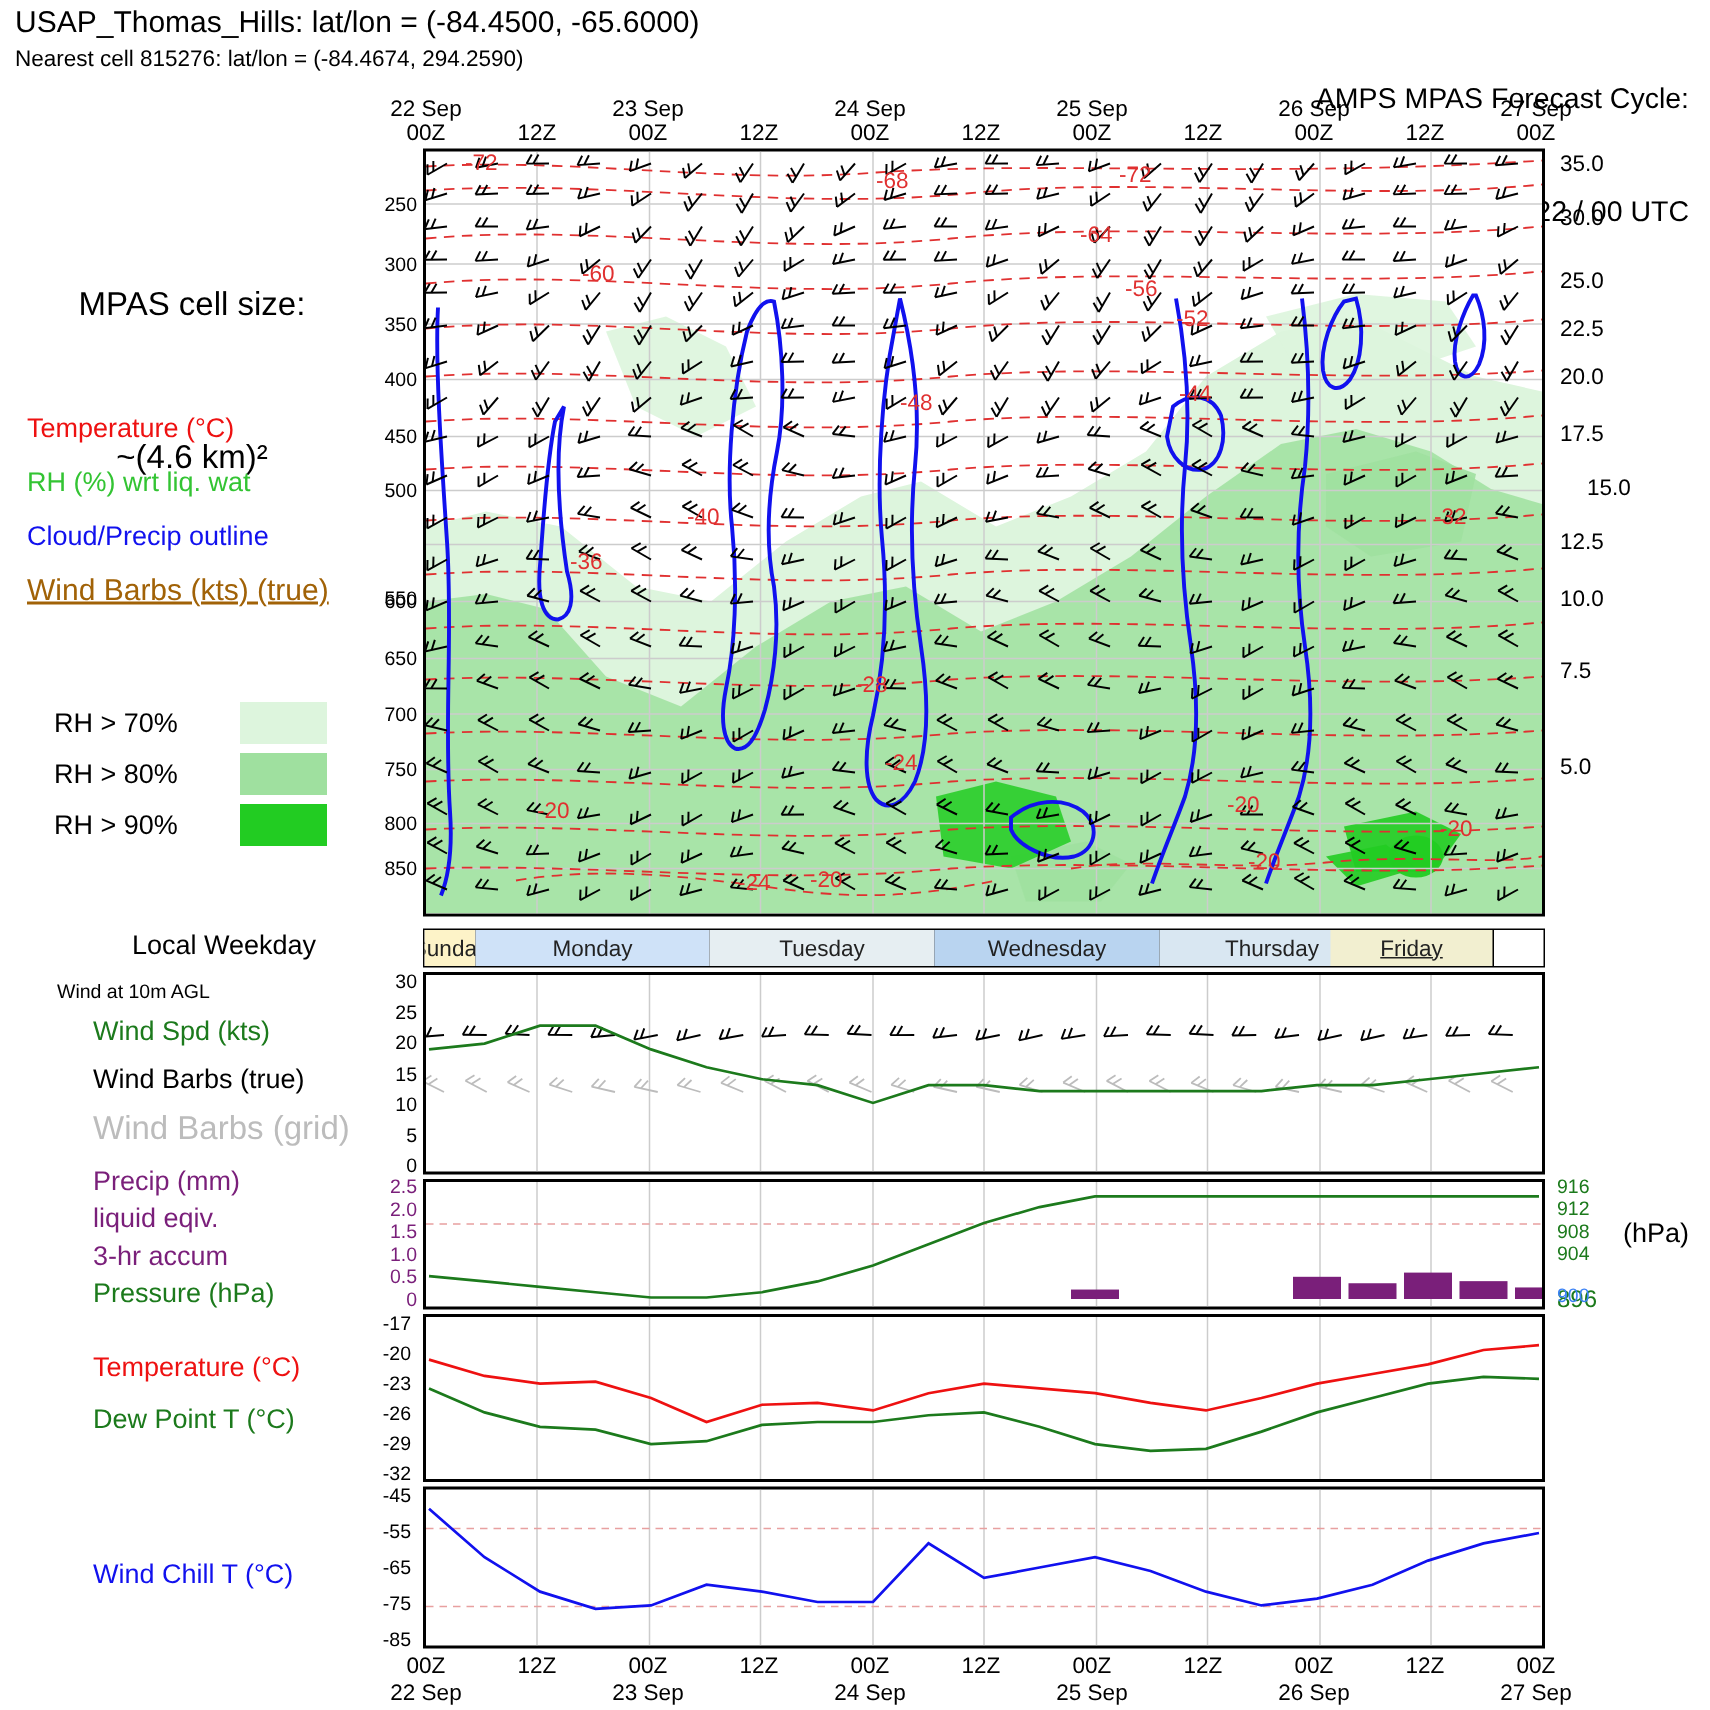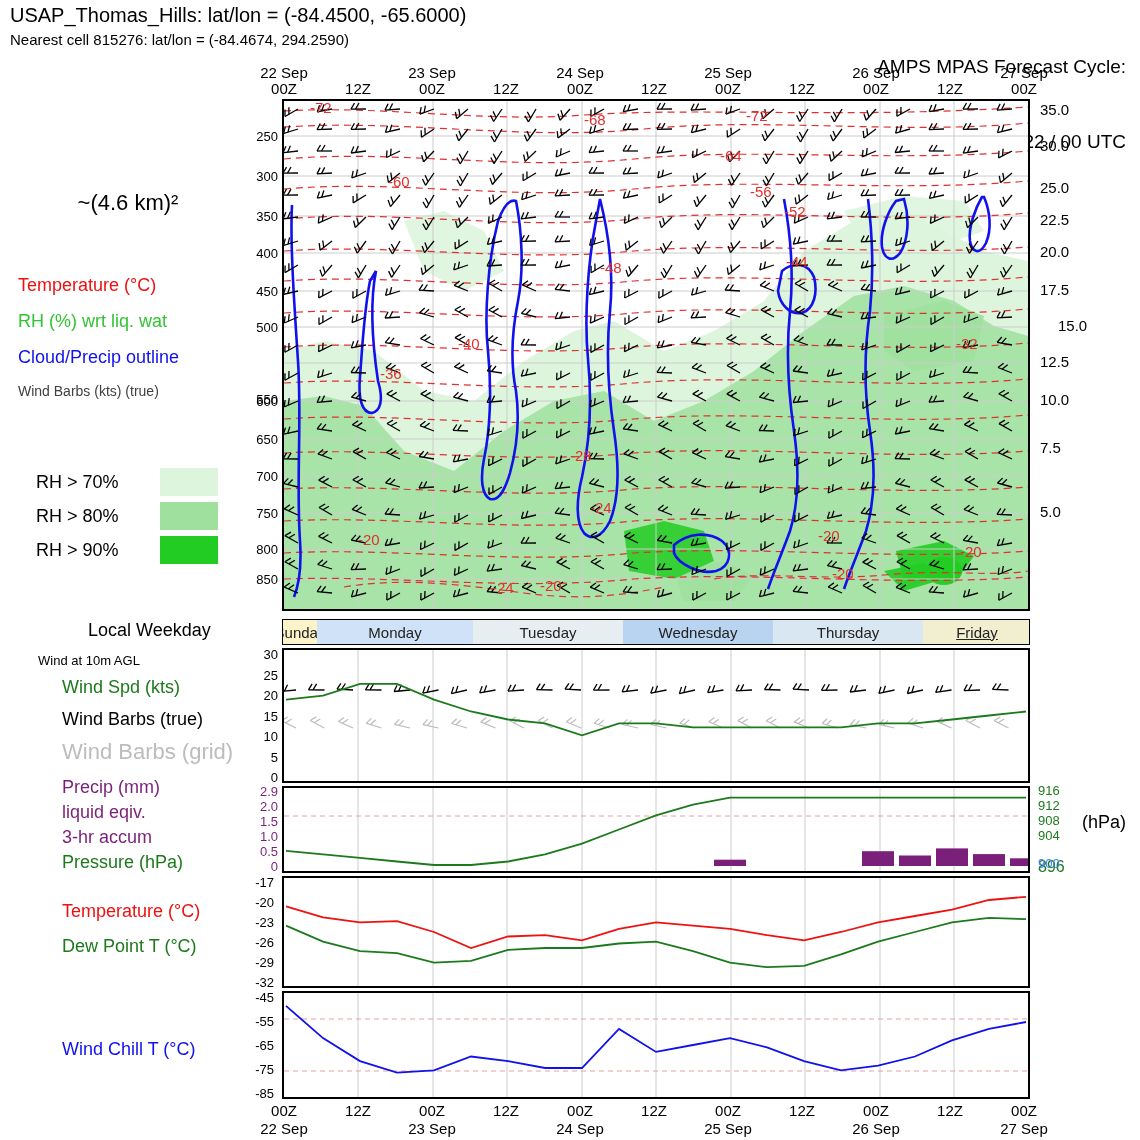--- a/index.html
+++ b/index.html
@@ -8,21 +8,21 @@
   .t{white-space:pre;}
   
   #hdr-left{left:10px;top:4px;font-size:20px;}
   #hdr-left2{left:10px;top:31px;font-size:15px;}
   #hdr-right{right:14px;top:4px;font-size:19px;text-align:right;line-height:25px;}
   
   #cellsize{left:18px;top:118px;font-size:22px;width:220px;text-align:center;line-height:34px;}
   #leg-temp{left:18px;top:275px;color:#ee1111;font-size:18px;}
   #leg-rh{left:18px;top:311px;color:#33c433;font-size:18px;}
   #leg-cld{left:18px;top:347px;color:#1111ee;font-size:18px;}
-  #leg-barb{left:18px;top:383px;color:#404040;font-size:14px;}
+  #leg-barb{left:18px;top:383px;color:#a16207;font-size:20px;text-decoration:underline;}
   .rhbox{position:absolute;width:58px;height:28px;border:0;}
   #rh70lbl{left:36px;top:472px;font-size:18px;}
   #rh80lbl{left:36px;top:506px;font-size:18px;}
   #rh90lbl{left:36px;top:540px;font-size:18px;}
   #rh70box{left:160px;top:468px;background:#ddf5dd;}
   #rh80box{left:160px;top:502px;background:#9fe09f;}
   #rh90box{left:160px;top:536px;background:#22cc22;}
   #localwk{left:88px;top:620px;font-size:18px;}
   #wind10{left:38px;top:653px;font-size:13px;}
   #lw-spd{left:62px;top:677px;color:#1c7a1c;font-size:18px;}
@@ -62,20 +62,21 @@
 <body>
 
 <div class="abs t" id="hdr-left">USAP_Thomas_Hills: lat/lon = (-84.4500, -65.6000)</div>
 <div class="abs t" id="hdr-left2">Nearest cell 815276: lat/lon = (-84.4674, 294.2590)</div>
 <div class="abs t" id="hdr-right">
   <div>AMPS MPAS Forecast Cycle:</div>
   <div>2025-09-22 / 00 UTC</div>
 </div>
 
 <div class="abs t" id="cellsize">
+  <div>MPAS cell size:</div>
   <div>~(4.6 km)²</div>
 </div>
 
 <div class="abs t" id="leg-temp">Temperature (°C)</div>
 <div class="abs t" id="leg-rh">RH (%) wrt liq. wat</div>
 <div class="abs t" id="leg-cld">Cloud/Precip outline</div>
 <div class="abs t" id="leg-barb">Wind Barbs (kts) (true)</div>
 
 <div class="abs t" id="rh70lbl">RH &gt; 70%</div>
 <div class="abs t" id="rh80lbl">RH &gt; 80%</div>
@@ -1578,21 +1579,21 @@
     </g>
   </svg>
 </div>
 
 <div id="wkbar" class="abs">
     <div class="wkseg" style="left: 0px; width: 34px; background: rgb(253, 243, 200); border-right: 1px solid rgb(0, 0, 0);">Sunday</div>
     <div class="wkseg" style="left: 34px; width: 156px; background: rgb(207, 226, 248); border-right: 1px solid rgb(0, 0, 0);">Monday</div>
     <div class="wkseg" style="left: 190px; width: 150px; background: rgb(230, 238, 242); border-right: 1px solid rgb(0, 0, 0);">Tuesday</div>
     <div class="wkseg" style="left: 340px; width: 150px; background: rgb(185, 212, 240); border-right: 1px solid rgb(0, 0, 0);">Wednesday</div>
     <div class="wkseg" style="left: 490px; width: 150px; background: rgb(217, 231, 242); border-right: 1px solid rgb(0, 0, 0);">Thursday</div>
-    <div class="wkseg" style="left: 640px; width: 108px; background: rgb(242, 239, 208); border-right: 1px solid rgb(0, 0, 0); text-decoration: underline;">Friday</div>
+    <div class="wkseg" style="left: 604px; width: 108px; background: rgb(242, 239, 208); border-right: 1px solid rgb(0, 0, 0); text-decoration: underline;">Friday</div>
   </div>
 
 <div class="ylbls" id="pWind-y" style="left:232px;top:648px;height:135px;">
     <div class="ytick" style="top: 129px; width: 100%; text-align: right;">0</div>
     <div class="ytick" style="top: 108.5px; width: 100%; text-align: right;">5</div>
     <div class="ytick" style="top: 88px; width: 100%; text-align: right;">10</div>
     <div class="ytick" style="top: 67.5px; width: 100%; text-align: right;">15</div>
     <div class="ytick" style="top: 47px; width: 100%; text-align: right;">20</div>
     <div class="ytick" style="top: 26.5px; width: 100%; text-align: right;">25</div>
     <div class="ytick" style="top: 6px; width: 100%; text-align: right;">30</div>
@@ -1777,21 +1778,21 @@
     <polyline id="windspd" fill="none" stroke="#1c7a1c" stroke-width="1.8" points="2.0,49.6 39.0,45.7 76.0,33.8 113.0,33.8 150.0,49.6 187.0,61.5 224.0,69.5 261.0,73.4 298.0,85.3 335.0,73.4 372.0,73.4 409.0,77.4 446.0,77.4 483.0,77.4 520.0,77.4 557.0,77.4 594.0,73.4 631.0,73.4 668.0,69.5 705.0,65.5 742.0,61.5"></polyline>
   </svg>
 </div>
 
 <div class="ylbls" id="pPrecip-y" style="left:218px;top:786px;height:87px;width:60px;">
     <div class="ytick" style="top: 80px; width: 100%; color: rgb(122, 31, 122); font-size: 13px;">0</div>
     <div class="ytick" style="top: 65px; width: 100%; color: rgb(122, 31, 122); font-size: 13px;">0.5</div>
     <div class="ytick" style="top: 50px; width: 100%; color: rgb(122, 31, 122); font-size: 13px;">1.0</div>
     <div class="ytick" style="top: 35px; width: 100%; color: rgb(122, 31, 122); font-size: 13px;">1.5</div>
     <div class="ytick" style="top: 20px; width: 100%; color: rgb(122, 31, 122); font-size: 13px;">2.0</div>
-    <div class="ytick" style="top: 5px; width: 100%; color: rgb(122, 31, 122); font-size: 13px;">2.9</div>
+    <div class="ytick" style="top: 5px; width: 100%; color: rgb(122, 31, 122); font-size: 13px;">2.5</div>
   </div>
 <div class="rlbls" id="pPrecip-r" style="left:1034px;top:786px;height:87px;width:50px;">
     <div style="position: absolute; left: 4px; top: 72px; color: rgb(28, 122, 28); font-size: 16px;">896</div>
     <div style="position: absolute; left: 4px; top: 70px; color: #3b82f6; font-size: 13px;">900</div>
     <div style="position: absolute; left: 4px; top: 42px; color: rgb(28, 122, 28); font-size: 13px;">904</div>
     <div style="position: absolute; left: 4px; top: 27px; color: rgb(28, 122, 28); font-size: 13px;">908</div>
     <div style="position: absolute; left: 4px; top: 12px; color: rgb(28, 122, 28); font-size: 13px;">912</div>
     <div style="position: absolute; left: 4px; top: -3px; color: rgb(28, 122, 28); font-size: 13px;">916</div>
   </div>
 <div class="abs t" id="hpa">(hPa)</div>

